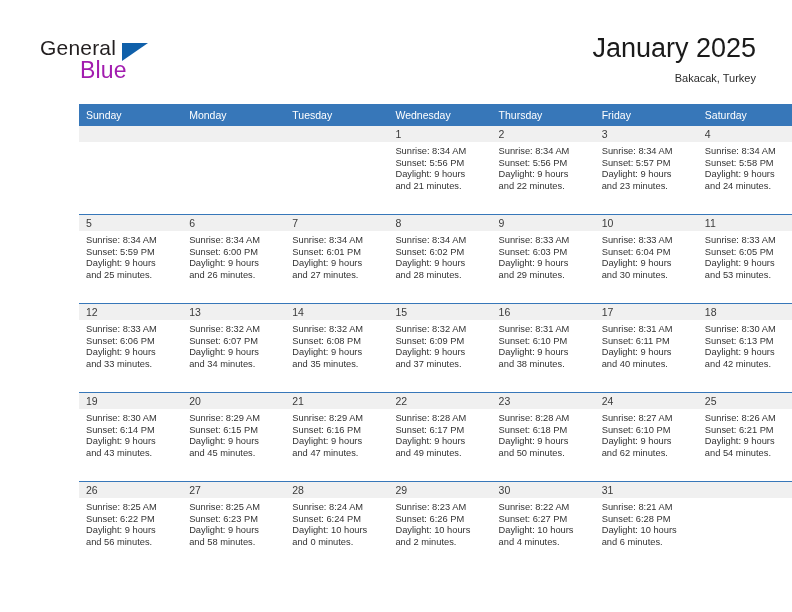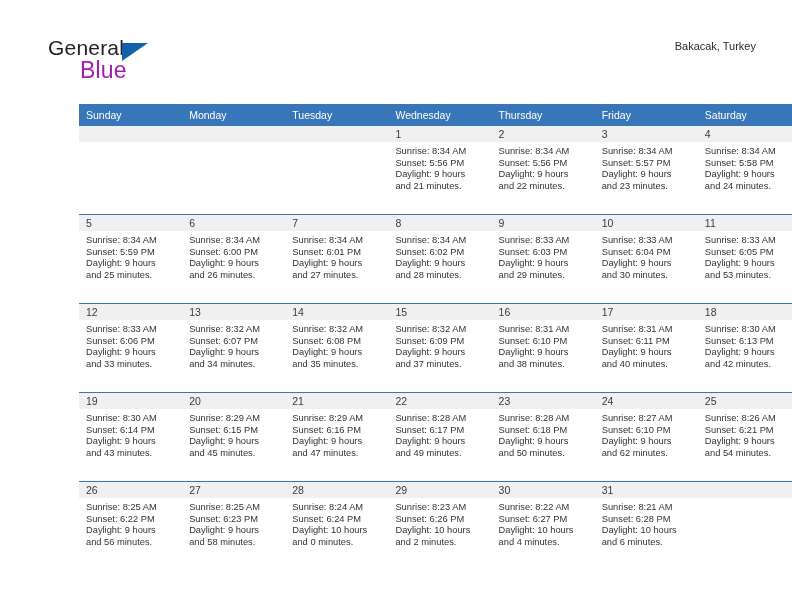--- a/index.html
+++ b/index.html
@@ -31,21 +31,21 @@
   }
   .logo {
     position: absolute;
     left: 36px;
     top: 36px;
     width: 200px;
     height: 48px;
   }
   .logo-general {
     position: absolute;
-    left: 12px;
+    left: 4px;
     top: 0;
     font-size: 21px;
     letter-spacing: 0.2px;
     color: #231f20;
     font-family: "Liberation Sans", sans-serif;
   }
   .logo-blue {
     position: absolute;
     left: 44px;
     top: 21px;
@@ -156,20 +156,21 @@
 
   <div class="header">
 
     <div class="logo">
       <span class="logo-general">General</span>
       <span class="logo-triangle"></span>
       <span class="logo-blue">Blue</span>
     </div>
 
     <div class="title-block">
+      <div class="title-main">January 2025</div>
       <div class="title-sub">Bakacak, Turkey</div>
     </div>
 
   </div>
 
   <div class="calendar">
     <table class="cal">
       <colgroup>
         <col>
           <col>

